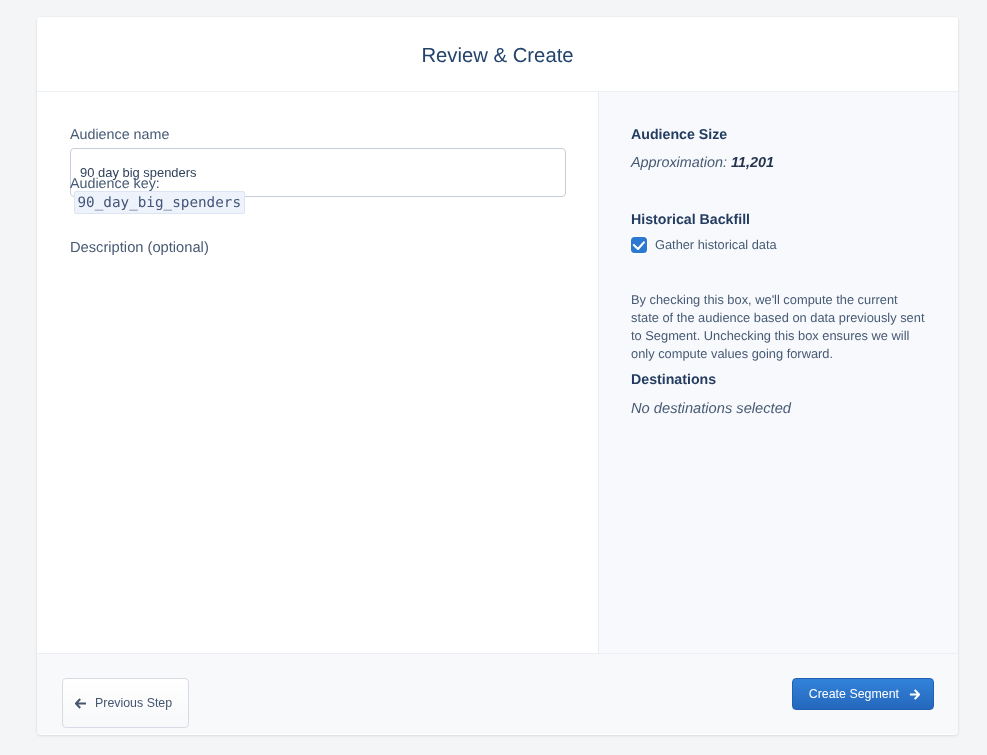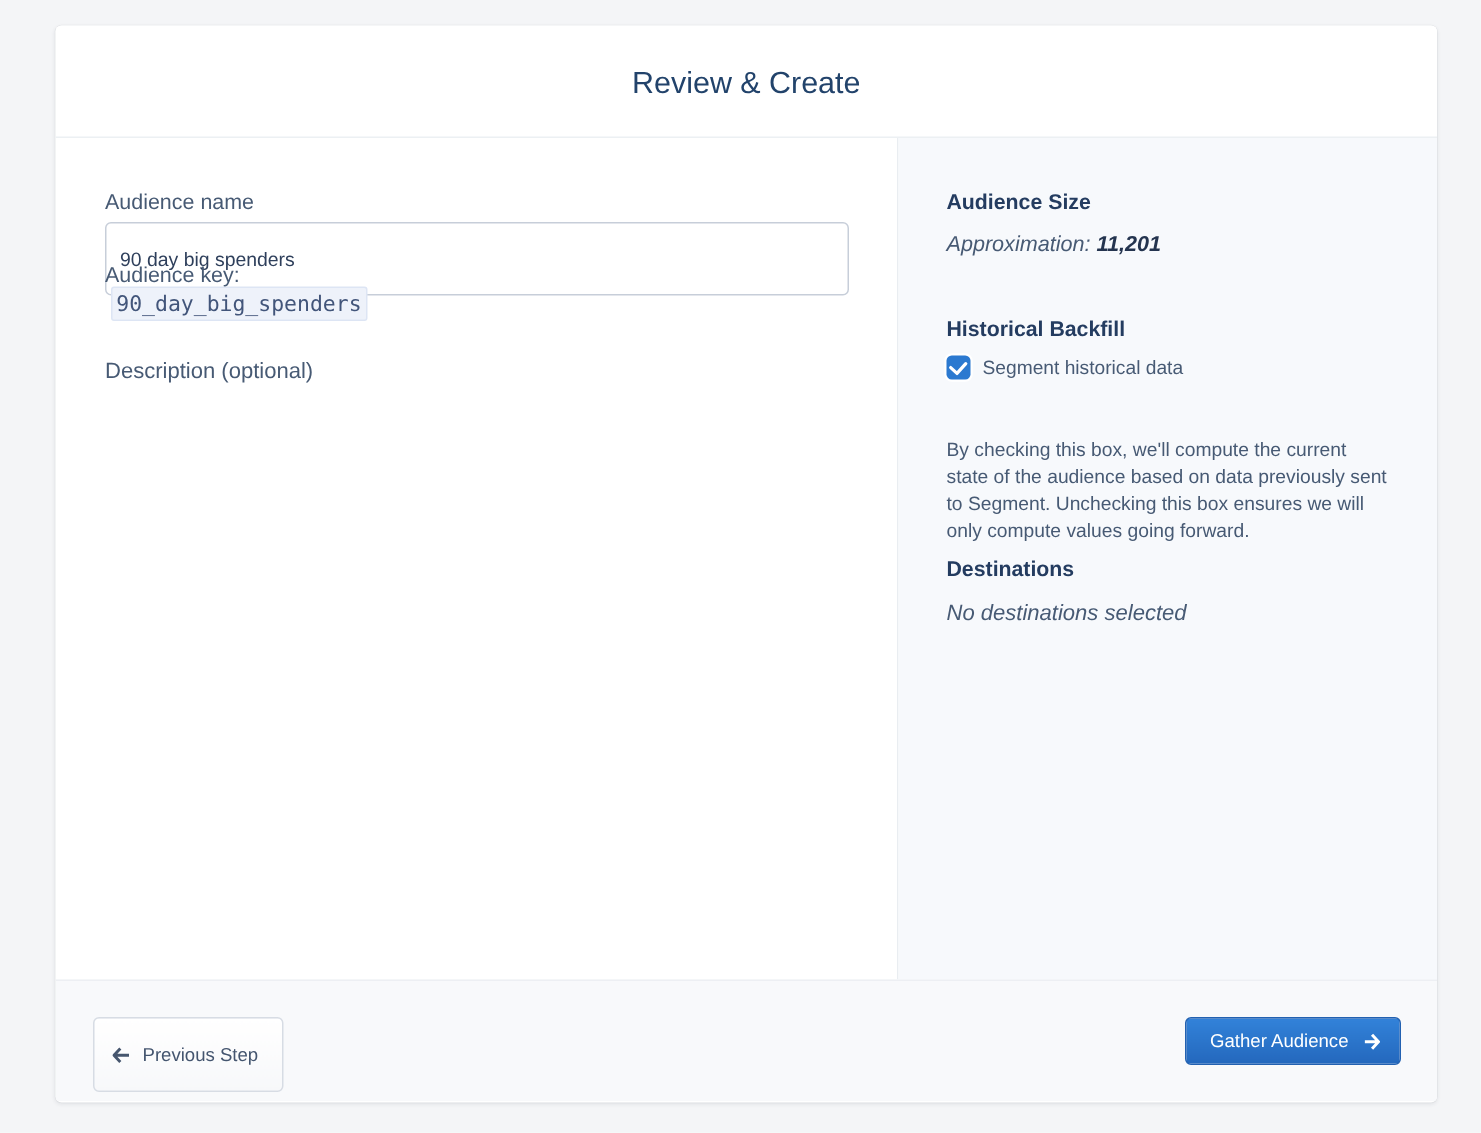--- a/index.html
+++ b/index.html
@@ -273,37 +273,37 @@
       <div class="sec-title" id="r-size-title">Audience Size</div>
       <div class="sec-line" id="r-size-line"><span>Approximation: </span><b>11,201</b></div>
 
       <div class="sec-title" id="r-backfill-title">Historical Backfill</div>
       <div id="cb-row">
         <span class="checkbox">
           <svg width="16" height="16" viewBox="0 0 16 16" fill="none" aria-hidden="true">
             <path d="M2.8 8.05 L7.0 11.95 L12.85 5.4" stroke="#ffffff" stroke-width="2.15" stroke-linecap="round" stroke-linejoin="round"></path>
           </svg>
         </span>
-        <span class="cb-label">Segment historical data</span>
+        <span class="cb-label">Gather historical data</span>
       </div>
       <div id="r-help">By checking this box, we'll compute the current state of the audience based on data previously sent to Segment. Unchecking this box ensures we will only compute values going forward.</div>
 
       <div class="sec-title" id="r-dest-title">Destinations</div>
       <div class="sec-line" id="r-dest-line">No destinations selected</div>
     </div>
 
     <div class="card-footer">
       <button class="btn-prev">
         <svg class="ico" width="11" height="11" viewBox="0 0 11.2 11" aria-hidden="true">
           <path d="M11.2 5.5 H1.6 M5.3 0.9 L1.0 5.5 L5.3 10.1" stroke="#46566e" stroke-width="2.0" fill="none" stroke-linecap="butt" stroke-linejoin="miter"></path>
         </svg>
         <span class="lbl">Previous Step</span>
       </button>
       <button class="btn-create">
-        <span class="lbl">Gather Audience</span>
+        <span class="lbl">Create Segment</span>
         <svg class="ico" width="11" height="11" viewBox="0 0 11 11" aria-hidden="true">
           <path d="M0.9 5.5 H9.4 M5.7 0.9 L10.0 5.5 L5.7 10.1" stroke="#ffffff" stroke-width="2.0" fill="none" stroke-linecap="butt" stroke-linejoin="miter"></path>
         </svg>
       </button>
     </div>
 
   </div>
 </div>
 
 </body></html>

